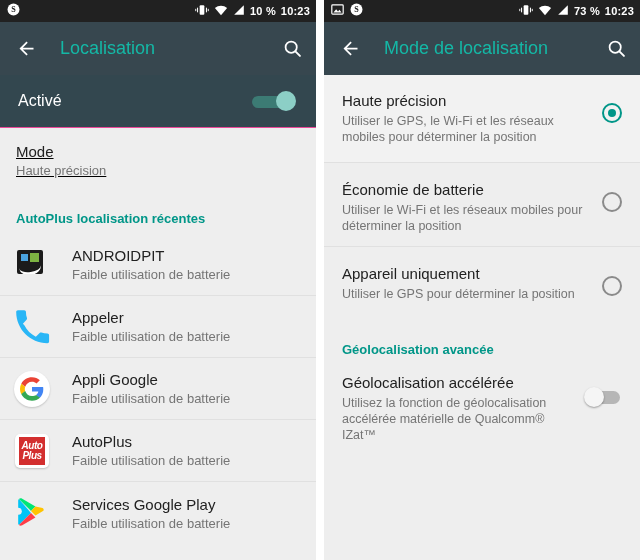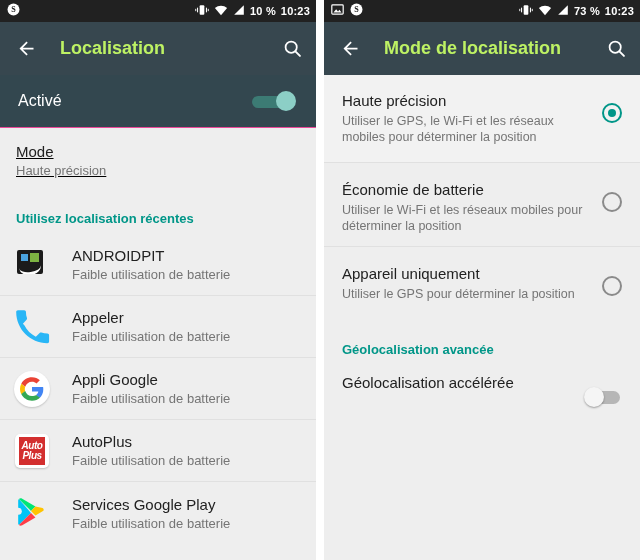--- a/index.html
+++ b/index.html
@@ -24,21 +24,21 @@
   .sb-right{ margin-left:auto; display:flex; align-items:center; gap:5px; }
   .sb-text{ font-size:11px; font-weight:bold; letter-spacing:0.2px; color:#fff; line-height:22px; }
   .ic{ display:block; }
 
   
   .toolbar{
     height:53px; background:#37474f; display:flex; align-items:center;
     padding:0 12px 0 14px; color:#ffffff;
   }
   .toolbar .title{
-    font-size:18px; color:#bef264; margin-left:22px; font-weight:bold;
+    font-size:18px; color:#14b8a6; margin-left:22px; font-weight:normal;
     white-space:nowrap;
   }
   .tb-icon{ width:24px; height:24px; display:flex; align-items:center; justify-content:center; }
   .tb-spacer{ margin-left:auto; }
 
   
   .switchbar{
     height:53px; background:#33474f; display:flex; align-items:center;
     padding:0 20px 0 18px; border-bottom:1px solid #ec4899;
   }
@@ -216,21 +216,21 @@
     </div>
 
     <div class="list">
 
       <div class="row noline" style="padding-top:14px;padding-bottom:16px;">
         <div class="t1">Mode</div>
         <div class="t2">Haute précision</div>
       </div>
 
       <div class="section-head">
-        <span class="sh-text">Utilisez localisation récentes</span>
+        <span class="sh-text">AutoPlus localisation récentes</span>
       </div>
 
       <div class="approw">
         <span class="appicon">
           <span class="ic-apit"><span class="scr">
                 <span class="sq1"></span>
                 <span class="sq2"></span>
                 <span class="smile"></span>
               </span></span>
         </span>
@@ -392,20 +392,21 @@
         <span class="radio"></span>
       </div>
 
       <div class="section-head" style="padding-top:18px;padding-bottom:6px;padding-left:18px;">
         <span class="sh-text">Géolocalisation avancée</span>
       </div>
 
       <div class="optrow" style="border-bottom:none;padding-top:9px;padding-bottom:16px;">
         <span class="optbody">
           <span class="t1" style="display:block">Géolocalisation accélérée</span>
+          <span class="t2" style="display:block">Utilisez la fonction de géolocalisation accélérée matérielle de Qualcomm® IZat™</span>
         </span>
         <span class="toggle-off">
           <span class="track"></span>
           <span class="thumb"></span>
         </span>
       </div>
 
       <div class="spacer-block" style="height:160px;"></div>
 
     </div>

